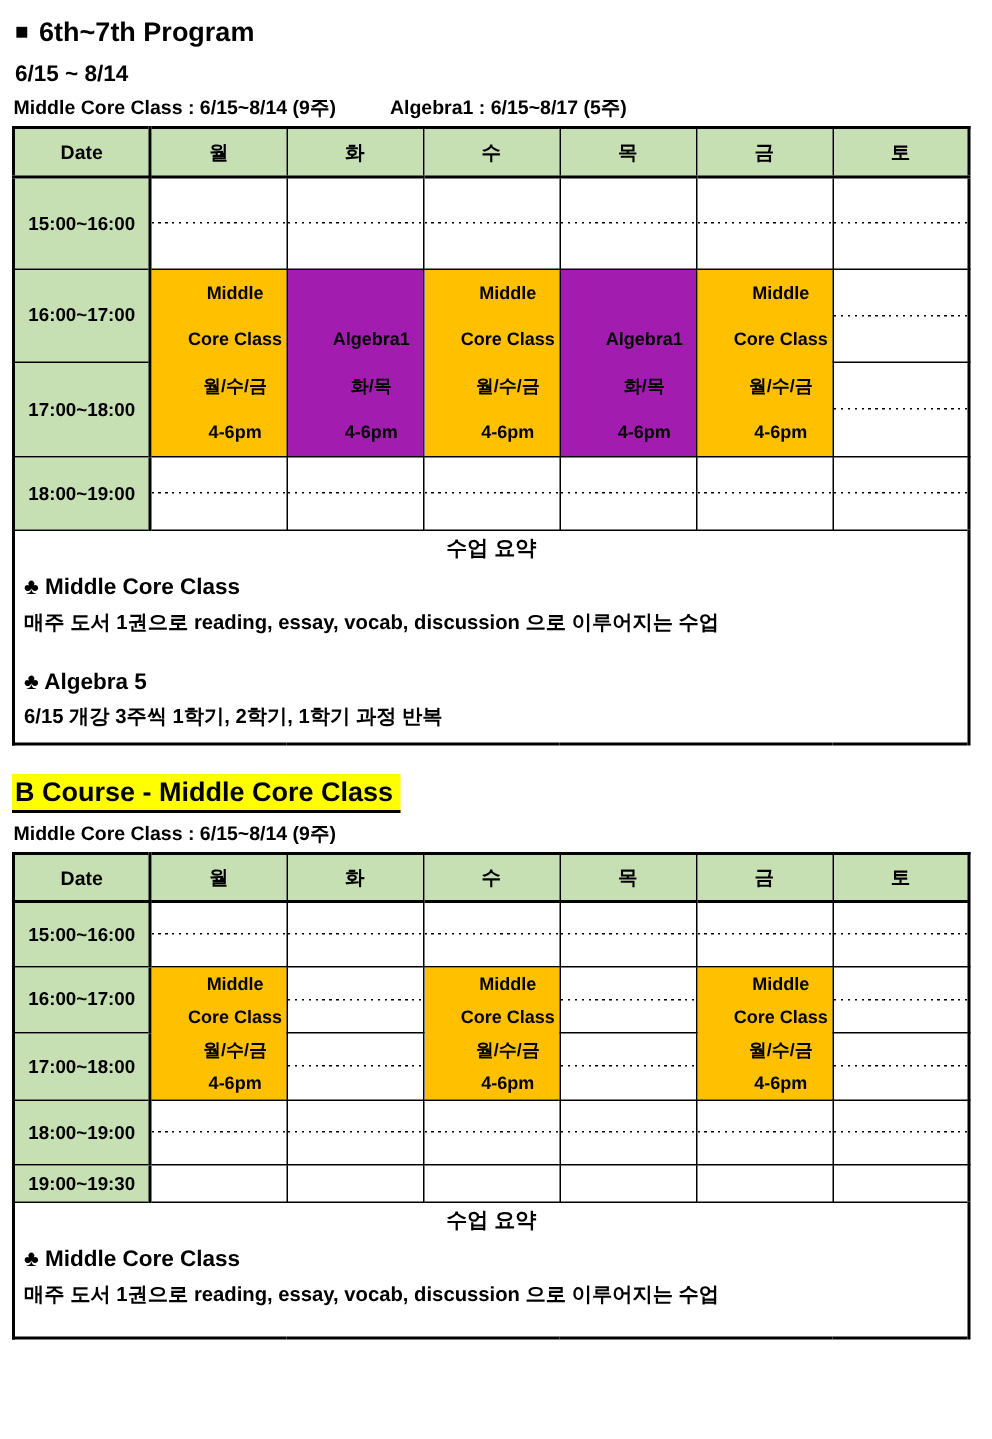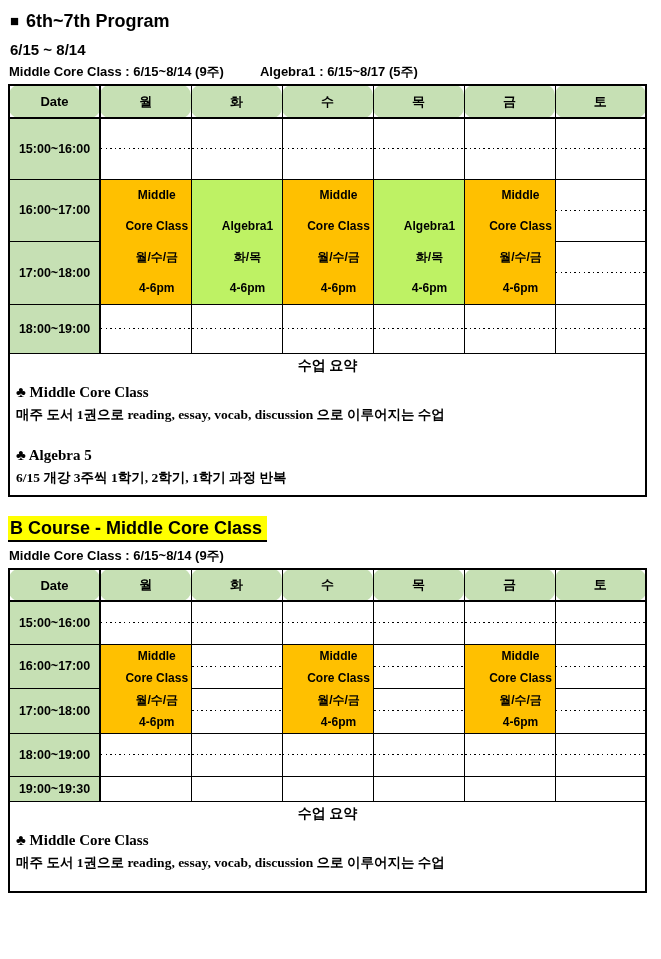--- a/index.html
+++ b/index.html
@@ -19,46 +19,46 @@
     display:inline-block; background:#ffff00; border-bottom:2.5px solid #000;
     font-size:18px; padding:2px 5px 1px 2px;
   }
   .mt-a { margin-top:24px; }
   .mt-b { margin-top:19px; }
   .sub { font-size:13px; margin:5px 0 3px 1px; }
   .sub .spacer { display:inline-block; width:36px; }
 
   table.sched { border-collapse:collapse; table-layout:fixed; width:639px; border:2.5px solid #000; }
   .sched td { border:1.5px solid #000; padding:0; overflow:hidden; }
-  .sched tr.head td { background:#c6e0b4; text-align:center; font-size:13px; border-bottom:2px solid #000;border-radius:10px; }
+  .sched tr.head td { background:#c6e0b4; text-align:center; font-size:13px; border-bottom:2px solid #000; }
   .sched td.time { background:#c6e0b4; text-align:center; font-size:12.5px; }
   .sched td:first-child { border-right:2px solid #000; }
 
   .a tr.head  { height:33px; }
   .a tr.hour  { height:61px; }
   .a tr.hour2 { height:62px; }
   .a tr.last  { height:49px; }
   .b tr.head  { height:32px; }
   .b tr.hour  { height:43px; }
   .b tr.last  { height:25px; }
 
   td.slot {
     background-image: repeating-linear-gradient(90deg, #000 0 1.5px, transparent 1.5px 4.6px);
     background-size:100% 1px; background-position:left center; background-repeat:no-repeat;
   }
   td.plain { background:#fff; }
 
   td.course { text-align:center; font-size:12px; vertical-align:middle;padding-left:22px; }
   td.orange { background:#ffc000; }
-  td.blue   { background:#bef264; }
+  td.blue   { background:#a21caf; }
   .a td.course div { line-height:31px; height:31px; }
   .b td.course div { line-height:22px; height:22px; }
   .a td.blue { padding-top:31px; vertical-align:top; }
 
-  td.summary { vertical-align:top; padding:2px 6px 0 6px;font-family:Liberation Serif, serif; }
+  td.summary { vertical-align:top; padding:2px 6px 0 6px; }
   .a td.summary { height:143px; }
   .b td.summary { height:91px; }
   .sum-title { text-align:center; font-size:14px; line-height:19px; }
   .sum-h { font-size:15px; line-height:20px; margin-top:7px; }
   .sum-h.gap2 { margin-top:21px; }
   .sum-d { font-size:13.5px; line-height:19px; margin-top:3px; }
 </style>
 </head>
 <body>
 

